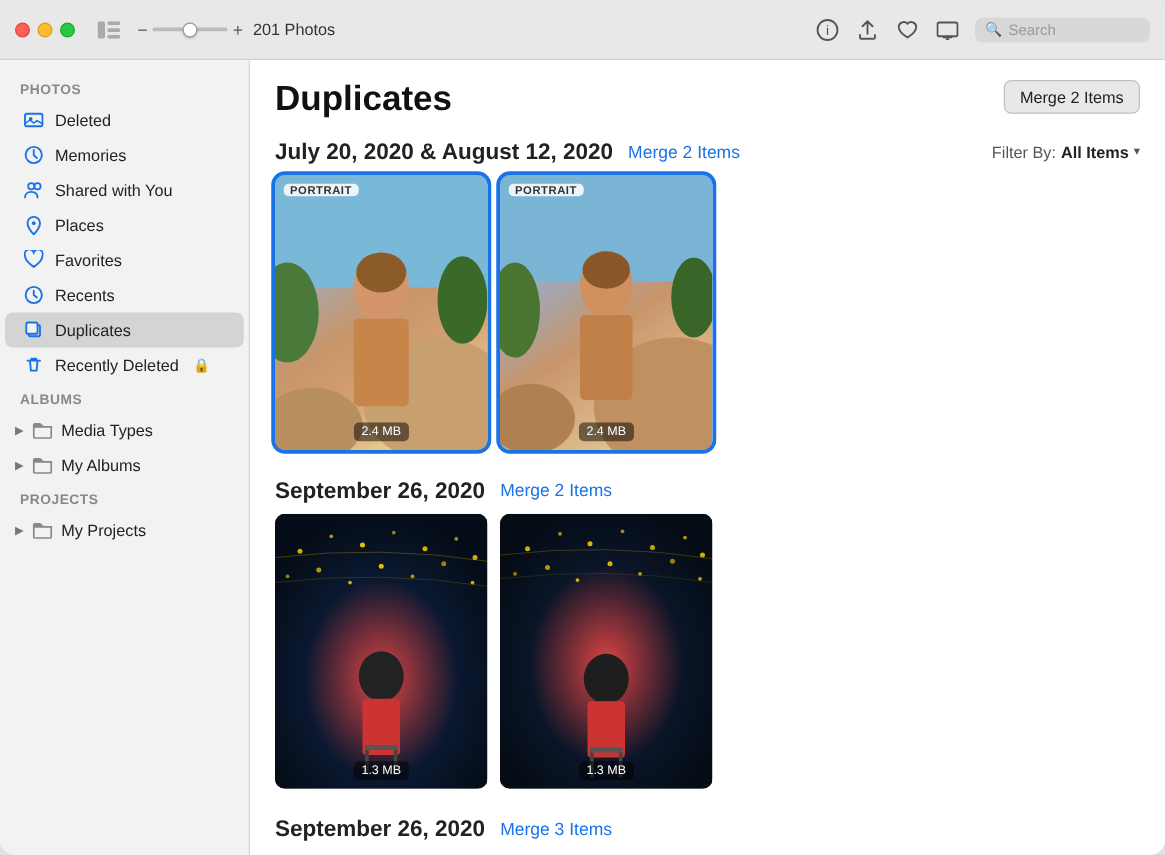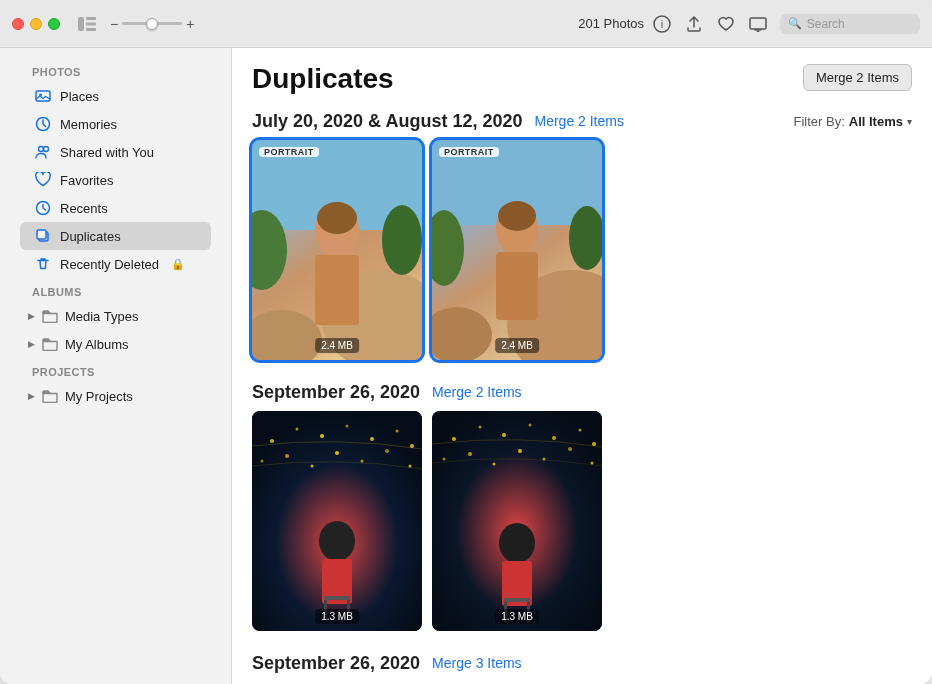--- a/index.html
+++ b/index.html
@@ -82,21 +82,21 @@
       background: #fff;
       border: 1px solid #999;
       border-radius: 50%;
       position: absolute;
       top: -4.5px;
       left: 40%;
       box-shadow: 0 1px 2px rgba(0,0,0,0.2);
     }
     .photo-count {
       flex: 1;
-      text-align: right;
+      text-align: left;
       font-size: 13px;
       color: #333;
       font-weight: 500;
     }
     .titlebar-actions {
       display: flex;
       align-items: center;
       gap: 12px;
     }
     .titlebar-btn {
@@ -131,24 +131,24 @@
 
     
     .main-layout {
       display: flex;
       flex: 1;
       overflow: hidden;
     }
 
     
     .sidebar {
-      width: 232px;
+      width: 200px;
       background: #f2f2f2;
       border-right: 1px solid #d8d8d8;
-      padding: 10px 16px;
+      padding: 10px 0;
       overflow-y: auto;
       flex-shrink: 0;
     }
     .sidebar-section-label {
       font-size: 11px;
       font-weight: 600;
       color: #888;
       text-transform: uppercase;
       padding: 8px 16px 4px;
       letter-spacing: 0.04em;
@@ -376,21 +376,21 @@
       <div class="sidebar-section-label">Photos</div>
 
       <div class="sidebar-item">
         <span class="sidebar-item-icon">
           <svg width="16" height="16" viewBox="0 0 16 16" fill="none">
             <rect x="1" y="3" width="14" height="10" rx="1.5" stroke="#1a72e8" stroke-width="1.5"></rect>
             <circle cx="5.5" cy="7" r="1.5" fill="#1a72e8"></circle>
             <path d="M1 11l4-3 3 2.5 2.5-2L15 11" stroke="#1a72e8" stroke-width="1.2" stroke-linecap="round"></path>
           </svg>
         </span>
-        <span class="sidebar-item-label">Places</span>
+        <span class="sidebar-item-label">Deleted</span>
       </div>
 
       <div class="sidebar-item">
         <span class="sidebar-item-icon">
           <svg width="16" height="16" viewBox="0 0 16 16" fill="none">
             <circle cx="8" cy="8" r="6.5" stroke="#1a72e8" stroke-width="1.5"></circle>
             <path d="M8 4v4l2.5 2.5" stroke="#1a72e8" stroke-width="1.5" stroke-linecap="round"></path>
           </svg>
         </span>
         <span class="sidebar-item-label">Memories</span>
@@ -401,20 +401,29 @@
           <svg width="16" height="16" viewBox="0 0 16 16" fill="none">
             <circle cx="6" cy="5" r="2.5" stroke="#1a72e8" stroke-width="1.4"></circle>
             <circle cx="11" cy="5" r="2.5" stroke="#1a72e8" stroke-width="1.4"></circle>
             <path d="M1 14c0-2.8 2-4.5 5-4.5s5 1.7 5 4.5" stroke="#1a72e8" stroke-width="1.4" stroke-linecap="round"></path>
           </svg>
         </span>
         <span class="sidebar-item-label">Shared with You</span>
       </div>
 
 
+      <div class="sidebar-item">
+        <span class="sidebar-item-icon">
+          <svg width="16" height="16" viewBox="0 0 16 16" fill="none">
+            <path d="M8 1.5a5 5 0 015 5c0 3.5-5 9-5 9S3 10 3 6.5a5 5 0 015-5z" stroke="#1a72e8" stroke-width="1.5"></path>
+            <circle cx="8" cy="6.5" r="1.5" fill="#1a72e8"></circle>
+          </svg>
+        </span>
+        <span class="sidebar-item-label">Places</span>
+      </div>
 
       <div class="sidebar-item">
         <span class="sidebar-item-icon">
           <svg width="16" height="16" viewBox="0 0 16 16" fill="none">
             <path d="M8 13.5S1 9 1 4.5A3.5 3.5 0 018 2a3.5 3.5 0 017 2.5C15 9 8 13.5 8 13.5z" stroke="#1a72e8" stroke-width="1.5"></path>
           </svg>
         </span>
         <span class="sidebar-item-label">Favorites</span>
       </div>
 

